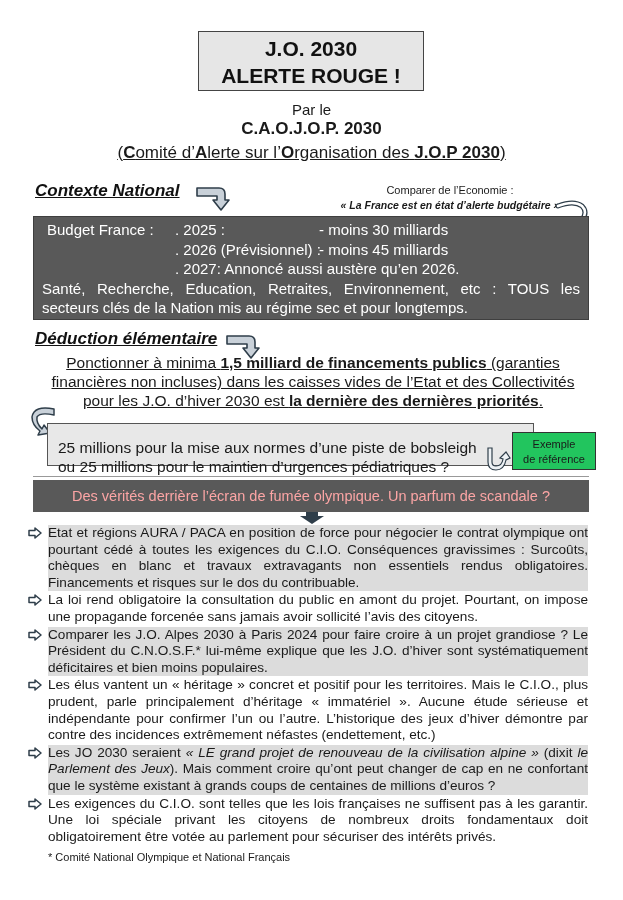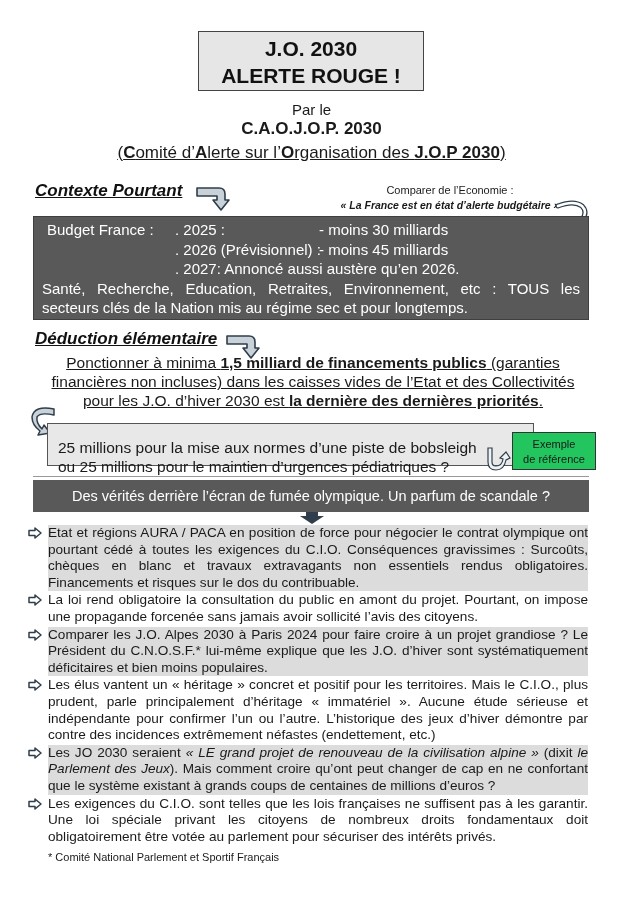--- a/index.html
+++ b/index.html
@@ -61,21 +61,21 @@
   .reference-box {
     left: 512px; top: 432px; width: 84px; height: 38px;
     background: #22c55e; border: 1px solid #333; box-sizing: border-box;
     font-size: 11px; line-height: 15px; text-align: center; padding-top: 4px;
   }
   .hr-line { left: 33px; top: 476px; width: 556px; height: 1px; background: #999; }
 
   
   .banner {
     left: 33px; top: 480px; width: 556px; height: 32px;
-    background: #595959; color: #ffffff; text-align: center;
+    background: #595959; color: #fca5a5; text-align: center;
     font-size: 14.5px; line-height: 32px;
   }
 
   
   .bullets { left: 28px; top: 525px; width: 560px; }
   .bullet {
     position: relative; padding-left: 20px; font-size: 13.6px; line-height: 16.6px;
     text-align: justify; margin-bottom: 1px;
   }
   .bullet.shade .btxt { background: #dcdcdc; display: block; }
@@ -88,21 +88,21 @@
 <div class="abs title-box">
   <div>J.O. 2030</div>
   <div>ALERTE ROUGE !</div>
 </div>
 <div class="abs par-le">Par le</div>
 <div class="abs org-name">C.A.O.J.O.P. 2030</div>
 <div class="abs org-full">
   <span><span>(</span><b>C</b><span>omité d’</span><b>A</b><span>lerte sur l’</span><b>O</b><span>rganisation des </span><b>J.O.P 2030</b><span>)</span></span>
 </div>
 
-<div class="abs section-heading contexte-heading">Contexte Pourtant</div>
+<div class="abs section-heading contexte-heading">Contexte National</div>
 <div class="abs arrow-icon" style="left:195px; top:184px;">
   <svg width="36" height="28" viewBox="0 0 36 28">
     <path d="M2 4 H24 Q30 4 30 10 V16 H34 L26 26 L18 16 H22 V12 H2 Z" fill="#c9d1d9" stroke="#2f3e4a" stroke-width="1.6" stroke-linejoin="round"></path>
   </svg>
 </div>
 <div class="abs minister">
   <div>Comparer de l’Economie :</div>
   <div class="quote">« La France est en état d’alerte budgétaire »</div>
 </div>
 <div class="abs arrow-icon" style="left:556px; top:200px;">
@@ -197,14 +197,14 @@
           <path d="M1 3.5 H7 V1 L13 6 L7 11 V8.5 H1 Z" fill="none" stroke="#2f3e4a" stroke-width="1.5" stroke-linejoin="round"></path>
         </svg></span>
     <span class="btxt"><span>Les JO 2030 seraient </span><i>« LE grand projet de renouveau de la civilisation alpine »</i><span> (dixit </span><i>le Parlement des Jeux</i><span>). Mais comment croire qu’ont peut changer de cap en ne confortant que le système existant à grands coups de centaines de millions d’euros ?</span></span>
   </div>
   <div class="bullet">
     <span class="bicon"><svg width="14" height="12" viewBox="0 0 14 12">
           <path d="M1 3.5 H7 V1 L13 6 L7 11 V8.5 H1 Z" fill="none" stroke="#2f3e4a" stroke-width="1.5" stroke-linejoin="round"></path>
         </svg></span>
     <span class="btxt">Les exigences du C.I.O. sont telles que les lois françaises ne suffisent pas à les garantir. Une loi spéciale privant les citoyens de nombreux droits fondamentaux doit obligatoirement être votée au parlement pour sécuriser des intérêts privés.</span>
   </div>
-  <div class="footnote">* Comité National Parlement et Sportif Français</div>
+  <div class="footnote">* Comité National Olympique et National Français</div>
 </div>
 
 </body></html>

